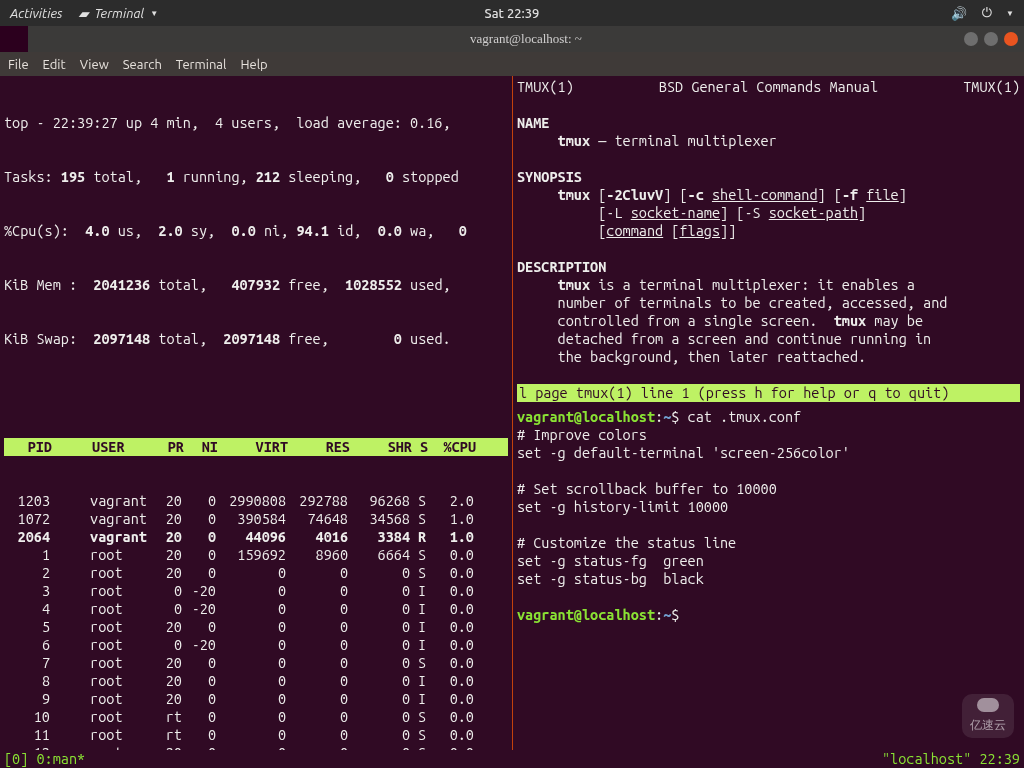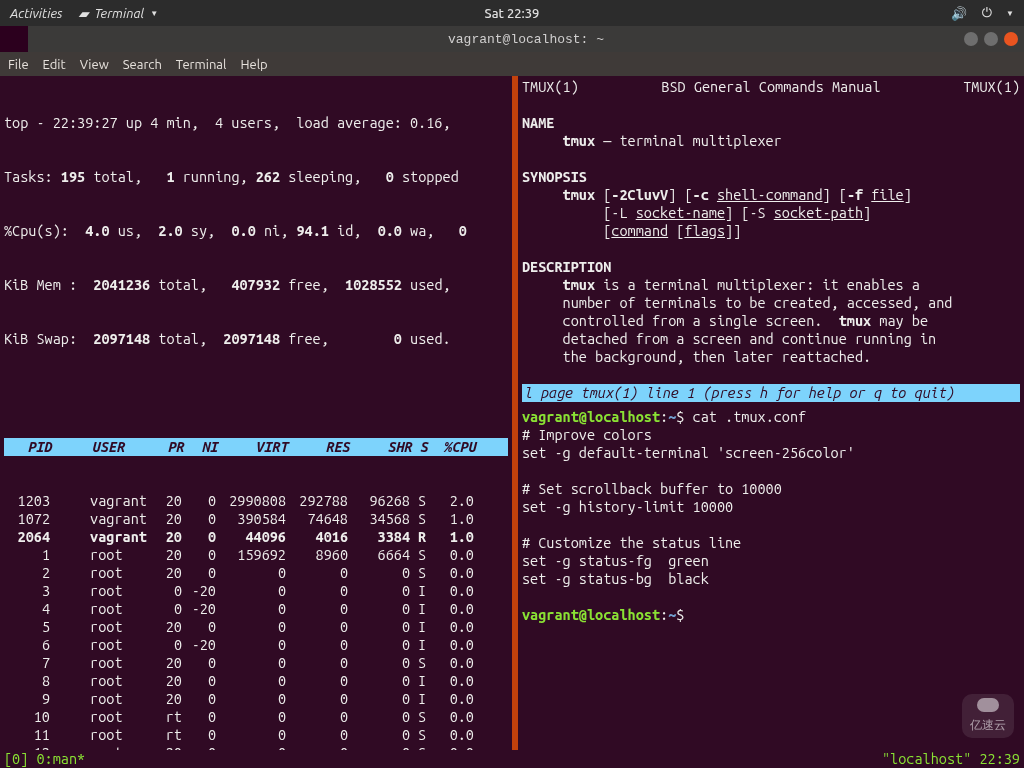--- a/index.html
+++ b/index.html
@@ -27,21 +27,21 @@
   .gnome-bar .right { margin-left:auto; display:flex; gap:14px; align-items:center;}
   .app-pill { display:flex; align-items:center; gap:6px;}
   .tri-down { font-size:8px; }
 
   
   .window-title {
     height: 26px;
     background: #3b3a39;
     color: #d0cfcf;
     display:flex; align-items:center; justify-content:center;
-    font-family: Liberation Mono, monospace; font-size:13px; font-weight:500;
+    font-family: Liberation Serif, serif; font-size:13px; font-weight:500;
     position:relative;
     margin-left:28px;
   }
   .win-controls { position:absolute; right:6px; display:flex; gap:6px;}
   .win-btn { width:14px; height:14px; border-radius:50%; }
   .win-min { background:#6e6e6e;}
   .win-max { background:#6e6e6e;}
   .win-close { background:#e95420;}
 
   
@@ -75,26 +75,26 @@
   .pane-left {
     width: 50%;
     padding: 2px 4px 0 4px;
     overflow:hidden;
     white-space: pre;
   }
   .pane-right {
     width: 50%;
     padding: 2px 4px 0 4px;
     overflow:hidden;
-    border-left: 6px solid #c2410c;
+    border-left: 1px solid #c2410c;
     display:flex; flex-direction:column;
     white-space: pre-wrap;
   }
   .b { font-weight:bold; }
-  .inv { background:#7dd3fc; color:#300a24; padding:0 2px;font-style:italic;}
+  .inv { background:#bef264; color:#300a24; padding:0 2px;}
   .u { text-decoration: underline; }
   .green { color:#8ae234; font-weight:bold;}
   .blue { color:#729fcf; font-weight:bold;}
   .proc-row { display:flex; }
   .c { text-align:right; display:inline-block;}
   .cL { text-align:left; display:inline-block;}
   .w-pid { width:46px;} .w-user{width:66px;margin-left:32px;} .w-pr{width:34px;} .w-ni{width:34px;}
   .w-virt{width:70px;} .w-res{width:62px;} .w-shr{width:62px;} .w-s{width:18px;} .w-cpu{width:46px;}
 
   
@@ -152,21 +152,21 @@
   <span>Search</span>
   <span>Terminal</span>
   <span>Help</span>
 </div>
 
 <div class="terminal">
   <div class="panes">
 
     <div class="pane-left">
       <div>top - 22:39:27 up 4 min,  4 users,  load average: 0.16,</div>
-      <div><span>Tasks: </span><span class="b">195</span><span> total,   </span><span class="b">1</span><span> running, </span><span class="b">262</span><span> sleeping,   </span><span class="b">0</span><span> stopped</span></div>
+      <div><span>Tasks: </span><span class="b">195</span><span> total,   </span><span class="b">1</span><span> running, </span><span class="b">212</span><span> sleeping,   </span><span class="b">0</span><span> stopped</span></div>
       <div><span>%Cpu(s):  </span><span class="b">4.0</span><span> us,  </span><span class="b">2.0</span><span> sy,  </span><span class="b">0.0</span><span> ni, </span><span class="b">94.1</span><span> id,  </span><span class="b">0.0</span><span> wa,   </span><span class="b">0</span></div>
       <div><span>KiB Mem :  </span><span class="b">2041236</span><span> total,   </span><span class="b">407932</span><span> free,  </span><span class="b">1028552</span><span> used,</span></div>
       <div><span>KiB Swap:  </span><span class="b">2097148</span><span> total,  </span><span class="b">2097148</span><span> free,        </span><span class="b">0</span><span> used.</span></div>
       <div style="height:18px"></div>
       <div class="proc-row inv b" id="top-header-row"><span class="w-pid c">PID</span><span class="w-user cL"> USER</span><span class="w-pr c">PR</span><span class="w-ni c">NI</span><span class="w-virt c">VIRT</span><span class="w-res c">RES</span><span class="w-shr c">SHR</span><span class="w-s cL"> S</span><span class="w-cpu c">%CPU</span></div>
       <div id="top-rows"><div class="proc-row"><span class="w-pid c">1203</span><span class="w-user cL"> vagrant</span><span class="w-pr c">20</span><span class="w-ni c">0</span><span class="w-virt c">2990808</span><span class="w-res c">292788</span><span class="w-shr c">96268</span><span class="w-s cL"> S</span><span class="w-cpu c">2.0</span></div><div class="proc-row"><span class="w-pid c">1072</span><span class="w-user cL"> vagrant</span><span class="w-pr c">20</span><span class="w-ni c">0</span><span class="w-virt c">390584</span><span class="w-res c">74648</span><span class="w-shr c">34568</span><span class="w-s cL"> S</span><span class="w-cpu c">1.0</span></div><div class="proc-row b"><span class="w-pid c">2064</span><span class="w-user cL"> vagrant</span><span class="w-pr c">20</span><span class="w-ni c">0</span><span class="w-virt c">44096</span><span class="w-res c">4016</span><span class="w-shr c">3384</span><span class="w-s cL"> R</span><span class="w-cpu c">1.0</span></div><div class="proc-row"><span class="w-pid c">1</span><span class="w-user cL"> root</span><span class="w-pr c">20</span><span class="w-ni c">0</span><span class="w-virt c">159692</span><span class="w-res c">8960</span><span class="w-shr c">6664</span><span class="w-s cL"> S</span><span class="w-cpu c">0.0</span></div><div class="proc-row"><span class="w-pid c">2</span><span class="w-user cL"> root</span><span class="w-pr c">20</span><span class="w-ni c">0</span><span class="w-virt c">0</span><span class="w-res c">0</span><span class="w-shr c">0</span><span class="w-s cL"> S</span><span class="w-cpu c">0.0</span></div><div class="proc-row"><span class="w-pid c">3</span><span class="w-user cL"> root</span><span class="w-pr c">0</span><span class="w-ni c">-20</span><span class="w-virt c">0</span><span class="w-res c">0</span><span class="w-shr c">0</span><span class="w-s cL"> I</span><span class="w-cpu c">0.0</span></div><div class="proc-row"><span class="w-pid c">4</span><span class="w-user cL"> root</span><span class="w-pr c">0</span><span class="w-ni c">-20</span><span class="w-virt c">0</span><span class="w-res c">0</span><span class="w-shr c">0</span><span class="w-s cL"> I</span><span class="w-cpu c">0.0</span></div><div class="proc-row"><span class="w-pid c">5</span><span class="w-user cL"> root</span><span class="w-pr c">20</span><span class="w-ni c">0</span><span class="w-virt c">0</span><span class="w-res c">0</span><span class="w-shr c">0</span><span class="w-s cL"> I</span><span class="w-cpu c">0.0</span></div><div class="proc-row"><span class="w-pid c">6</span><span class="w-user cL"> root</span><span class="w-pr c">0</span><span class="w-ni c">-20</span><span class="w-virt c">0</span><span class="w-res c">0</span><span class="w-shr c">0</span><span class="w-s cL"> I</span><span class="w-cpu c">0.0</span></div><div class="proc-row"><span class="w-pid c">7</span><span class="w-user cL"> root</span><span class="w-pr c">20</span><span class="w-ni c">0</span><span class="w-virt c">0</span><span class="w-res c">0</span><span class="w-shr c">0</span><span class="w-s cL"> S</span><span class="w-cpu c">0.0</span></div><div class="proc-row"><span class="w-pid c">8</span><span class="w-user cL"> root</span><span class="w-pr c">20</span><span class="w-ni c">0</span><span class="w-virt c">0</span><span class="w-res c">0</span><span class="w-shr c">0</span><span class="w-s cL"> I</span><span class="w-cpu c">0.0</span></div><div class="proc-row"><span class="w-pid c">9</span><span class="w-user cL"> root</span><span class="w-pr c">20</span><span class="w-ni c">0</span><span class="w-virt c">0</span><span class="w-res c">0</span><span class="w-shr c">0</span><span class="w-s cL"> I</span><span class="w-cpu c">0.0</span></div><div class="proc-row"><span class="w-pid c">10</span><span class="w-user cL"> root</span><span class="w-pr c">rt</span><span class="w-ni c">0</span><span class="w-virt c">0</span><span class="w-res c">0</span><span class="w-shr c">0</span><span class="w-s cL"> S</span><span class="w-cpu c">0.0</span></div><div class="proc-row"><span class="w-pid c">11</span><span class="w-user cL"> root</span><span class="w-pr c">rt</span><span class="w-ni c">0</span><span class="w-virt c">0</span><span class="w-res c">0</span><span class="w-shr c">0</span><span class="w-s cL"> S</span><span class="w-cpu c">0.0</span></div><div class="proc-row"><span class="w-pid c">12</span><span class="w-user cL"> root</span><span class="w-pr c">20</span><span class="w-ni c">0</span><span class="w-virt c">0</span><span class="w-res c">0</span><span class="w-shr c">0</span><span class="w-s cL"> S</span><span class="w-cpu c">0.0</span></div></div>
     </div>
 
     <div class="pane-right">
       <div style="display:flex;">

